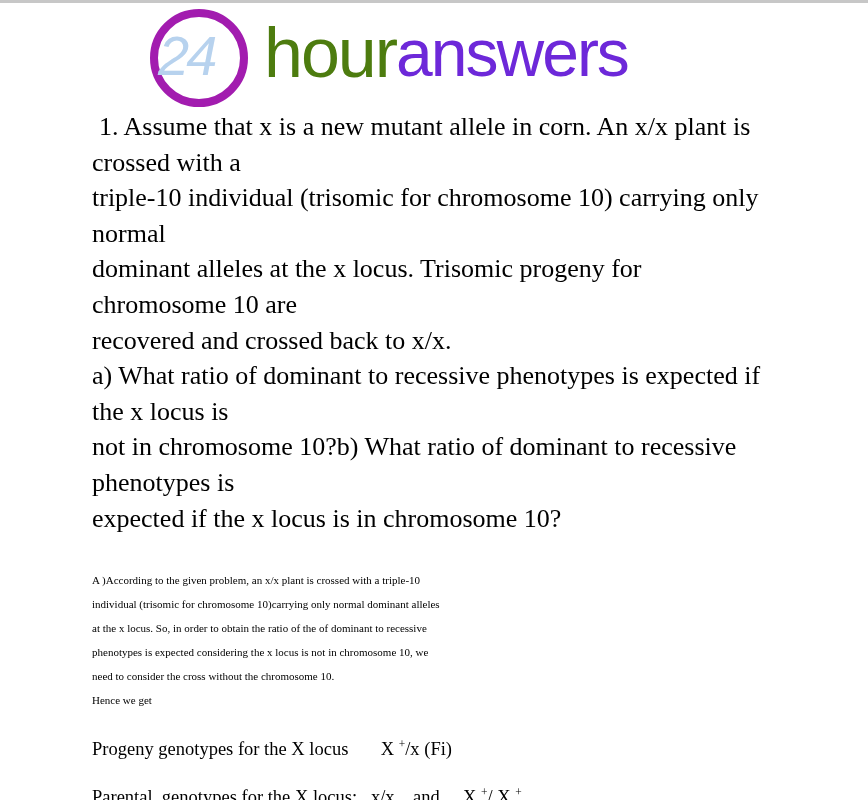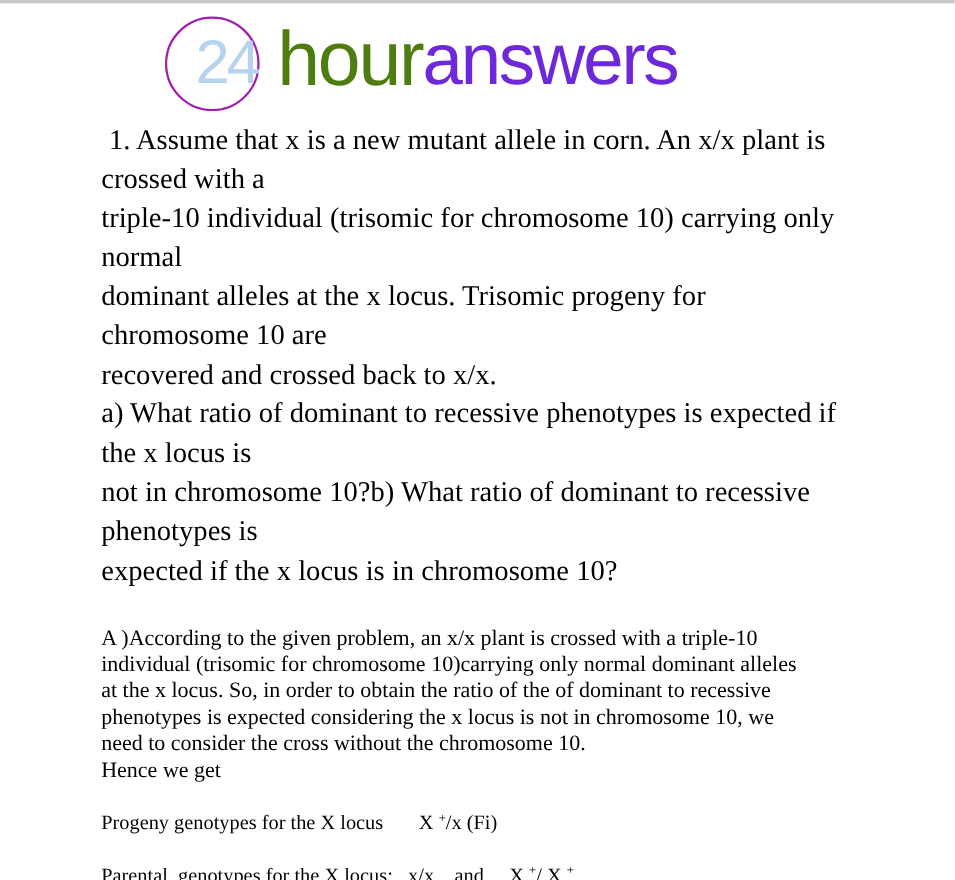--- a/index.html
+++ b/index.html
@@ -19,24 +19,25 @@
     display: flex;
     align-items: center;
     margin: 10px 0 0 150px;
     height: 90px;
     font-family: "Liberation Sans", sans-serif;
     user-select: none;
     white-space: nowrap;
   }
   .logo-circle {
     width: 82px; height: 82px;
-    border: 2px solid #a21caf;
+    border: 8px solid #a21caf;
     border-radius: 50%;
-    display: flex; align-items: center; justify-content: flex-end;
+    display: flex; align-items: center; justify-content: flex-start;
     flex: 0 0 auto;
+    font-style: italic;
   }
   .logo-24 {
     color: #b7d2ee;
     font-size: 56px;
     letter-spacing: -3px;
     line-height: 1;
     padding-bottom: 4px;
   }
   .logo-hour {
     color: #4d7c0f;
@@ -60,21 +61,21 @@
   }
   .question {
     margin-top: 6px;
     font-size: 26px;
     line-height: 35.6px;
     white-space: pre-line;
     text-indent: 7px;
   }
   .answer {
     margin-top: 32px;
-    font-size: 20px;
+    font-size: 11px;
     line-height: 24px;
     white-space: pre-line;
   }
   .geno-line {
     font-size: 18.5px;
     line-height: 24px;
   }
   .parental-line { margin-top: 24px; }
   .progeny-line  { margin-top: 25px; }
   .f2-line       { margin-top: 22px; }

